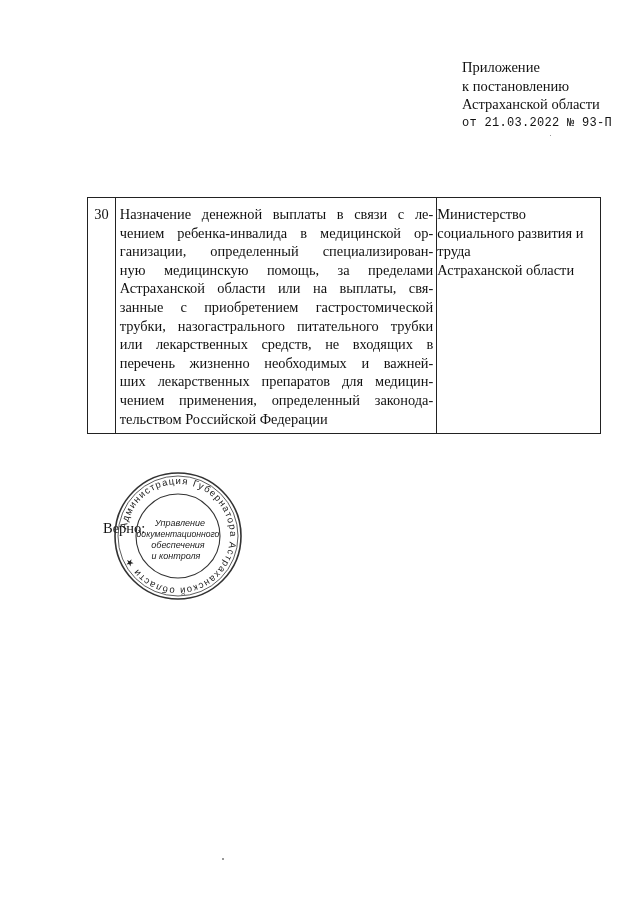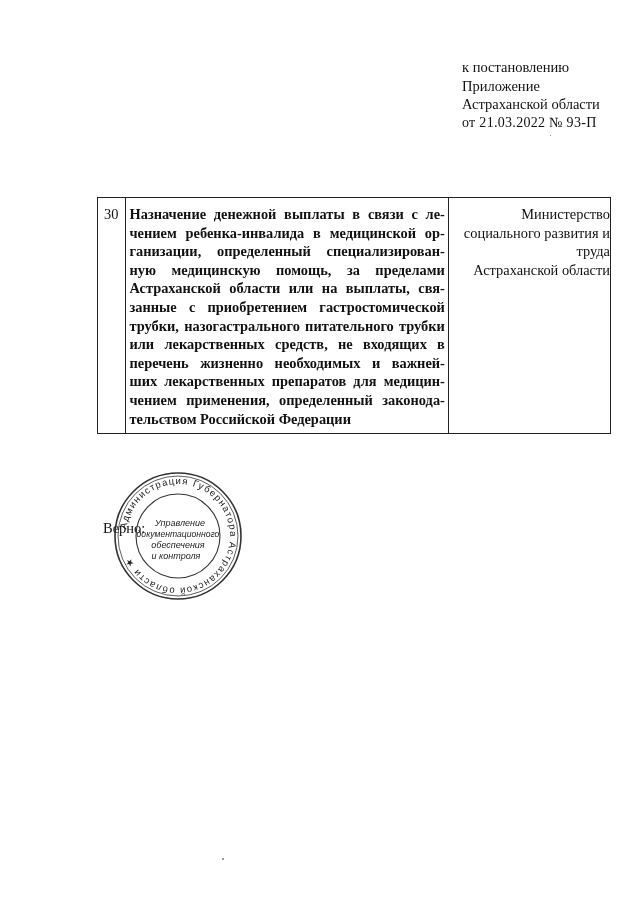--- a/index.html
+++ b/index.html
@@ -1,37 +1,37 @@
 <!DOCTYPE html>
 <html><head>
   <meta charset="utf-8">
   <style>
     html, body { margin: 0; padding: 0; background: #ffffff; }
     body { width: 640px; height: 905px; position: relative; overflow: hidden;
            font-family: "Liberation Serif", "DejaVu Serif", serif; color: #111; }
     .header-block { position: absolute; left: 462px; top: 58px; font-size: 14.5px; line-height: 18.5px; }
     .header-block div { white-space: nowrap; }
-    .header-block .mono { font-family: Liberation Serif, serif; font-size: 14px; letter-spacing: 0.3px; }
-    table.doc-table { position: absolute; left: 97px; top: 197px; border-collapse: collapse; width: 514px; }
+    .header-block .mono { font-family: Liberation Mono, monospace; font-size: 12px; letter-spacing: 0.3px; }
+    table.doc-table { position: absolute; left: 87px; top: 197px; border-collapse: collapse; width: 514px; }
     table.doc-table td { border: 1.2px solid #222; vertical-align: top; font-size: 14.4px; line-height: 18.6px; padding: 0; }
     td.num { width: 28px; text-align: center; padding-top: 7px !important; }
     td.desc { width: 316px; padding: 7px 3px 5px 4px !important; text-align: justify; }
-    td.desc .line { display: block; text-align: justify; text-align-last: justify; white-space: nowrap; font-weight: bold; }
+    td.desc .line { display: block; text-align: justify; text-align-last: justify; white-space: nowrap; }
     td.desc .line.last { text-align-last: left; }
-    td.org { width: 170px; text-align: right; padding-top: 7px !important; }
+    td.org { width: 170px; text-align: left; padding-top: 7px !important; }
     .stamp { position: absolute; left: 112px; top: 470px; width: 132px; height: 132px; }
     .verno { position: absolute; left: 103px; top: 520px; font-size: 14.5px; }
     .mark { position: absolute; width: 2px; height: 2px; background: #999; }
   </style>
 </head>
 <body>
 
 <div class="header-block">
+  <div>Приложение</div>
   <div>к постановлению</div>
-  <div>Приложение</div>
   <div>Астраханской области</div>
   <div class="mono">от 21.03.2022 № 93-П</div>
 </div>
 
 <table class="doc-table">
   <tbody>
       <tr>
     <td class="num">30</td>
     <td class="desc">
       <span class="line">Назначение денежной выплаты в связи с ле-</span>

